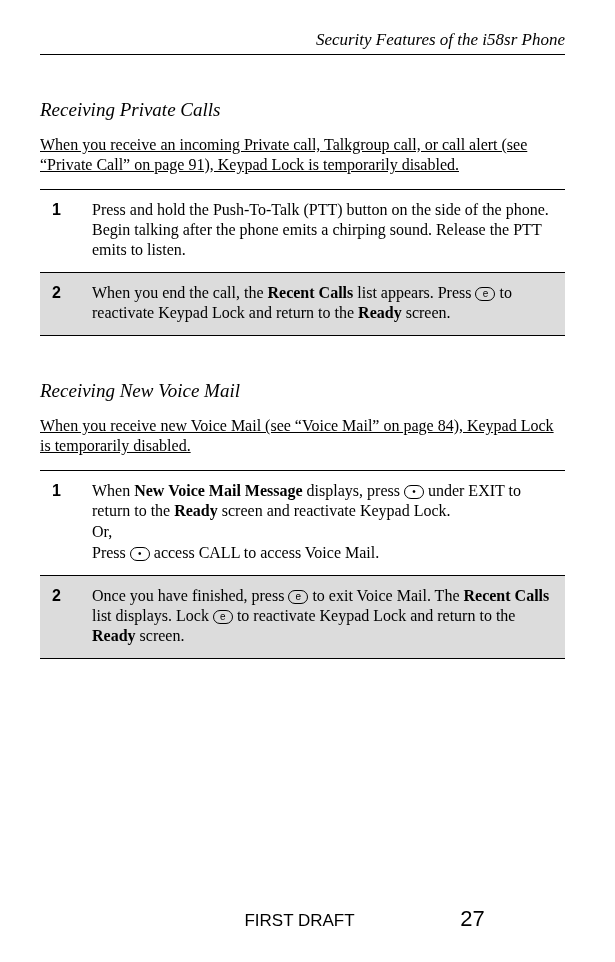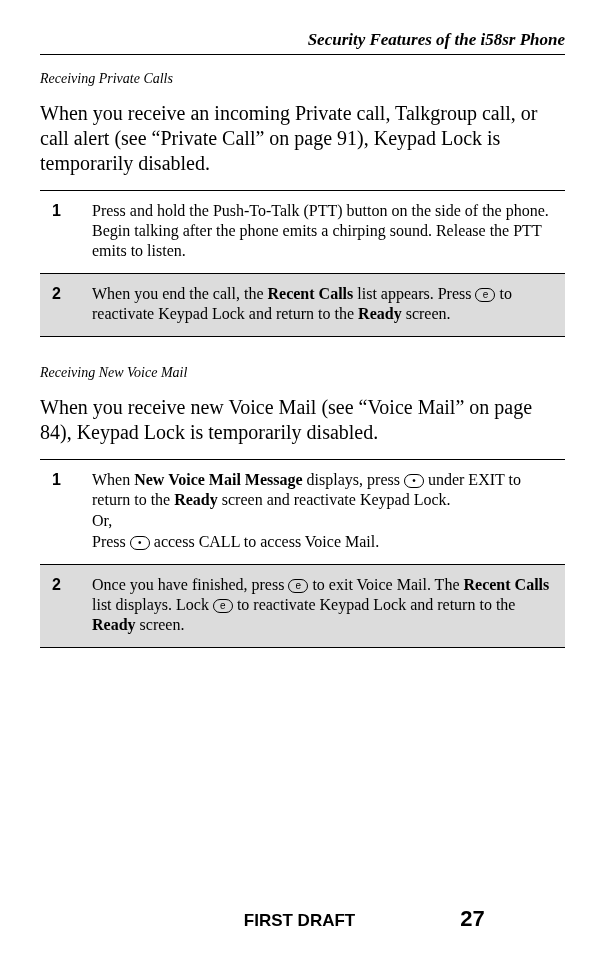--- a/index.html
+++ b/index.html
@@ -7,39 +7,41 @@
     width: 615px;
     height: 962px;
     background: #fff;
     font-family: "Times New Roman", Times, serif;
     color: #000;
     position: relative;
     padding: 30px 50px 30px 40px;
   }
   .header-title {
     font-style: italic;
-    font-weight: bold;
+    font-weight: normal;
     font-size: 17px;
     text-align: right;
     margin-bottom: 4px;
   }
   .hr {
     border: none;
     border-top: 1px solid #000;
     margin-bottom: 16px;
   }
   .section-heading {
     font-style: italic;
-    font-size: 14px;
+    font-size: 19px;
     margin-bottom: 14px;
+    margin-top: 44px;
   }
   .para {
-    font-size: 20px;
+    font-size: 16px;
     line-height: 1.25;
     margin-bottom: 14px;
+    text-decoration: underline;
   }
   .step-table {
     width: 100%;
     border-collapse: collapse;
     margin-bottom: 28px;
   }
   .step-table td {
     vertical-align: top;
     padding: 10px 12px 12px 12px;
     font-size: 16px;
@@ -76,21 +78,21 @@
   }
   .footer {
     position: absolute;
     bottom: 30px;
     left: 40px;
     right: 56px;
     display: flex;
     justify-content: space-between;
     align-items: baseline;
     font-family: Arial, Helvetica, sans-serif;
-    font-weight: bold;
+    font-weight: normal;
   }
   .footer-left { flex:1; }
   .footer-center { flex:1; text-align:center; font-size:17px; }
   .footer-right { flex:1; text-align:center; font-size:22px; }
   .sub-para { margin-top: 1px; }
 </style>
 </head>
 <body>
 
 <div class="header-title">Security Features of the i58sr Phone</div>

